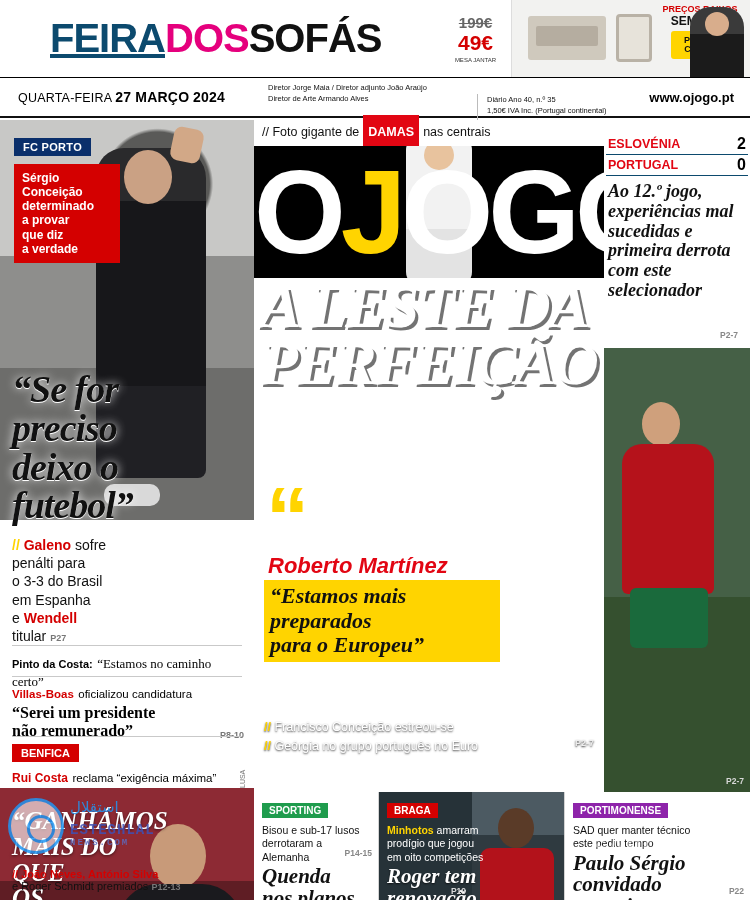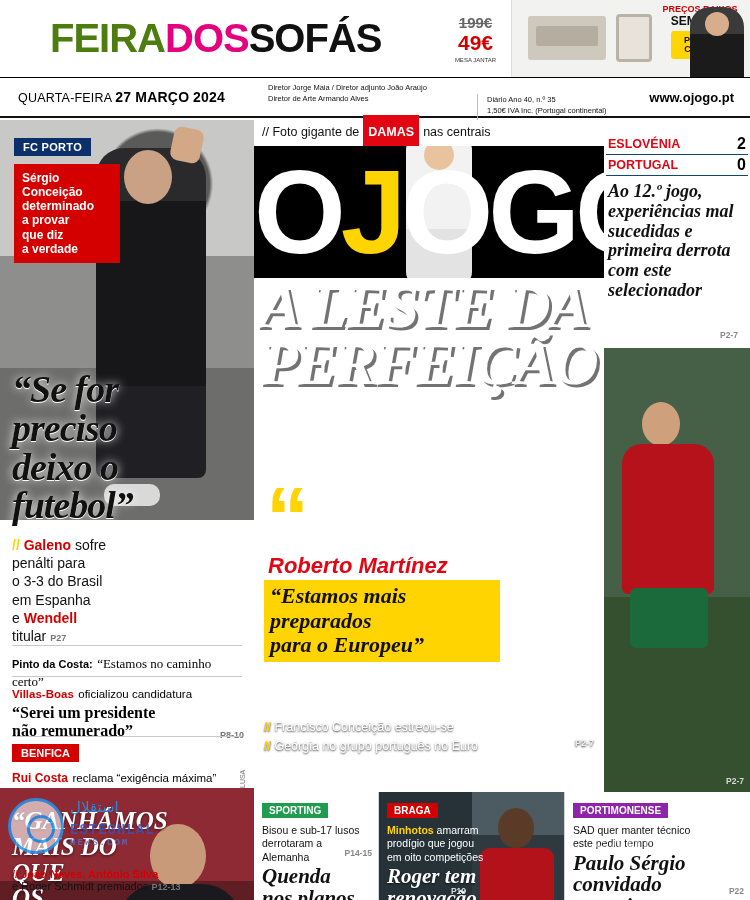--- a/index.html
+++ b/index.html
@@ -16,21 +16,21 @@
   .ad-banner {
     position: absolute; top: 0; left: 0; width: 750px; height: 78px;
     background: #ffffff; border-bottom: 1px solid #000;
     display: flex; align-items: center;
   }
   .ad-logo {
     font-family: "Liberation Sans", sans-serif;
     font-weight: bold; font-size: 40px; letter-spacing: -1px;
     padding-left: 50px; white-space: nowrap;
   }
-  .ad-logo .w1 { color: #4d7c0f; }
+  .ad-logo .w1 { color: #0c4a6e; text-decoration: underline; }
   .ad-logo .w2 { color: #e5007d; }
   .ad-logo .w3 { color: #111; }
   .ad-right {
     position: absolute; left: 440px; top: 0; width: 310px; height: 77px;
     background: #f2f2f0; display: flex; align-items: stretch;
   }
   .ad-price-box {
     width: 72px; background: #ffffff; display: flex; flex-direction: column;
     align-items: center; justify-content: center; border-right: 1px solid #ddd;
   }

